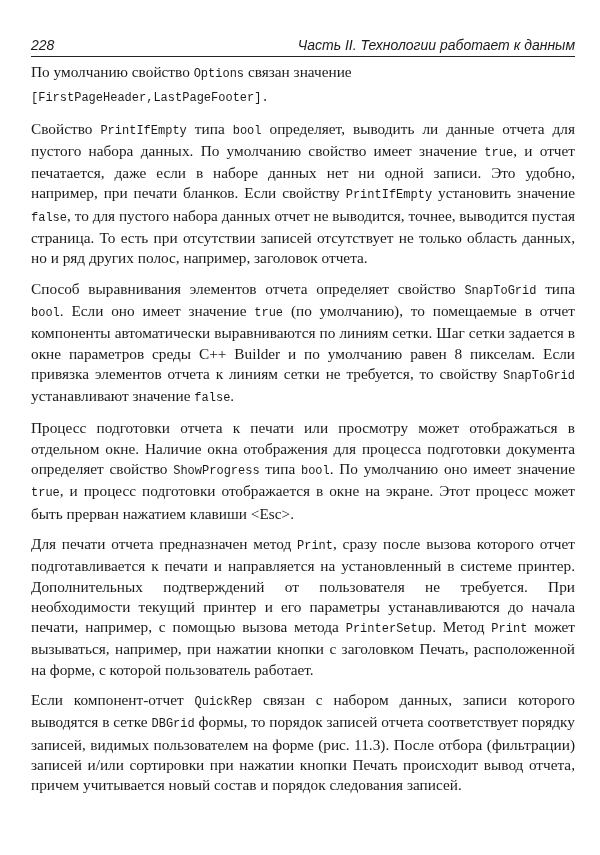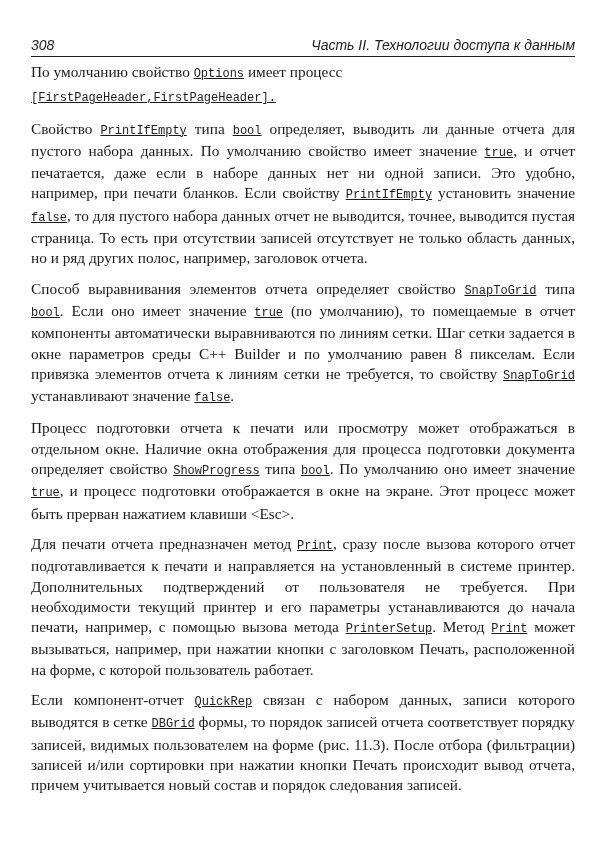--- a/index.html
+++ b/index.html
@@ -2,32 +2,32 @@
 <html><head>
 <meta charset="utf-8">
 <style>
   html, body { margin: 0; padding: 0; background: #ffffff; }
   body { width: 600px; height: 855px; overflow: hidden; position: relative; font-family: "Liberation Serif", serif; color: #1a1a1a; }
   .header { position: absolute; left: 31px; top: 34px; width: 544px; height: 22px; border-bottom: 1.5px solid #222; font-family: "Liberation Sans", sans-serif; font-style: italic; font-size: 14px; }
   .header .pg { position: absolute; left: 0; top: 3px; }
   .header .title { position: absolute; right: 0; top: 3px; }
   .content { position: absolute; left: 31px; top: 62px; width: 544px; font-size: 15.3px; line-height: 20.3px; text-align: justify; }
   .content p { margin: 0 0 10px 0; }
-  .code { font-family: "Liberation Mono", monospace; font-size: 12px; text-decoration: underline; }
+  .code { font-family: "Liberation Mono", monospace; font-size: 12px; }
   .b { font-weight: normal; }
   .line2 { display:block; margin-top: 4px; }
 </style>
 </head>
 <body>
 
 <div class="header">
-  <span class="pg">308</span>
-  <span class="title">Часть II. Технологии доступа к данным</span>
+  <span class="pg">228</span>
+  <span class="title">Часть II. Технологии работает к данным</span>
 </div>
 
 <div class="content" id="content">
-    <p style="text-align: left;"><span>По умолчанию свойство </span><span class="code">Options</span><span> имеет процесс</span><span class="code line2">[FirstPageHeader,FirstPageHeader].</span></p>
+    <p style="text-align: left;"><span>По умолчанию свойство </span><span class="code">Options</span><span> связан значение</span><span class="code line2">[FirstPageHeader,LastPageFooter].</span></p>
     <p><span>Свойство </span><span class="code">PrintIfEmpty</span><span> типа </span><span class="code">bool</span><span> определяет, выводить ли данные отчета для пустого набора данных. По умолчанию свойство имеет значение </span><span class="code">true</span><span>, и отчет печатается, даже если в наборе данных нет ни одной записи. Это удобно, например, при печати бланков. Если свойству </span><span class="code">PrintIfEmpty</span><span> установить значение </span><span class="code">false</span><span>, то для пустого набора данных отчет не выводится, точнее, выводится пустая страница. То есть при отсутствии записей отсутствует не только область данных, но и ряд других полос, например, заголовок отчета.</span></p>
     <p><span>Способ выравнивания элементов отчета определяет свойство </span><span class="code">SnapToGrid</span><span> типа </span><span class="code">bool</span><span>. Если оно имеет значение </span><span class="code">true</span><span> (по умолчанию), то помещаемые в отчет компоненты автоматически выравниваются по линиям сетки. Шаг сетки задается в окне параметров среды C++ Builder и по умолчанию равен 8 пикселам. Если привязка элементов отчета к линиям сетки не требуется, то свойству </span><span class="code">SnapToGrid</span><span> устанавливают значение </span><span class="code">false</span><span>.</span></p>
     <p><span>Процесс подготовки отчета к печати или просмотру может отображаться в отдельном окне. Наличие окна отображения для процесса подготовки документа определяет свойство </span><span class="code">ShowProgress</span><span> типа </span><span class="code">bool</span><span>. По умолчанию оно имеет значение </span><span class="code">true</span><span>, и процесс подготовки отображается в окне на экране. Этот процесс может быть прерван нажатием клавиши &lt;Esc&gt;.</span></p>
     <p><span>Для печати отчета предназначен метод </span><span class="code">Print</span><span>, сразу после вызова которого отчет подготавливается к печати и направляется на установленный в системе принтер. Дополнительных подтверждений от пользователя не требуется. При необходимости текущий принтер и его параметры устанавливаются до начала печати, например, с помощью вызова метода </span><span class="code">PrinterSetup</span><span>. Метод </span><span class="code">Print</span><span> может вызываться, например, при нажатии кнопки с заголовком </span><span class="b">Печать</span><span>, расположенной на форме, с которой пользователь работает.</span></p>
     <p><span>Если компонент-отчет </span><span class="code">QuickRep</span><span> связан с набором данных, записи которого выводятся в сетке </span><span class="code">DBGrid</span><span> формы, то порядок записей отчета соответствует порядку записей, видимых пользователем на форме (рис. 11.3). После отбора (фильтрации) записей и/или сортировки при нажатии кнопки </span><span class="b">Печать</span><span> происходит вывод отчета, причем учитывается новый состав и порядок следования записей.</span></p>
   </div>
 
 </body></html>

